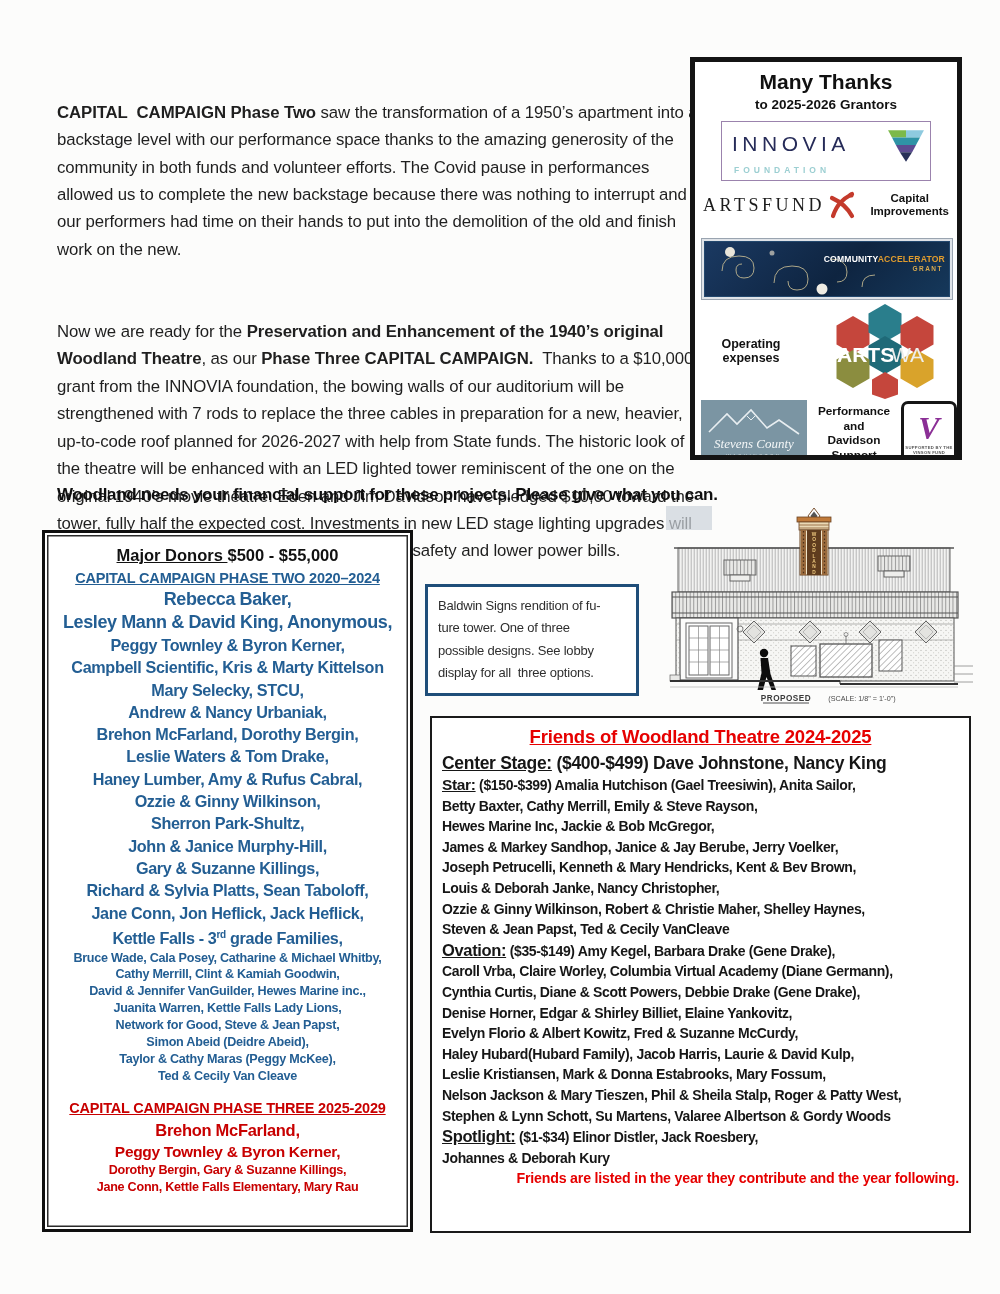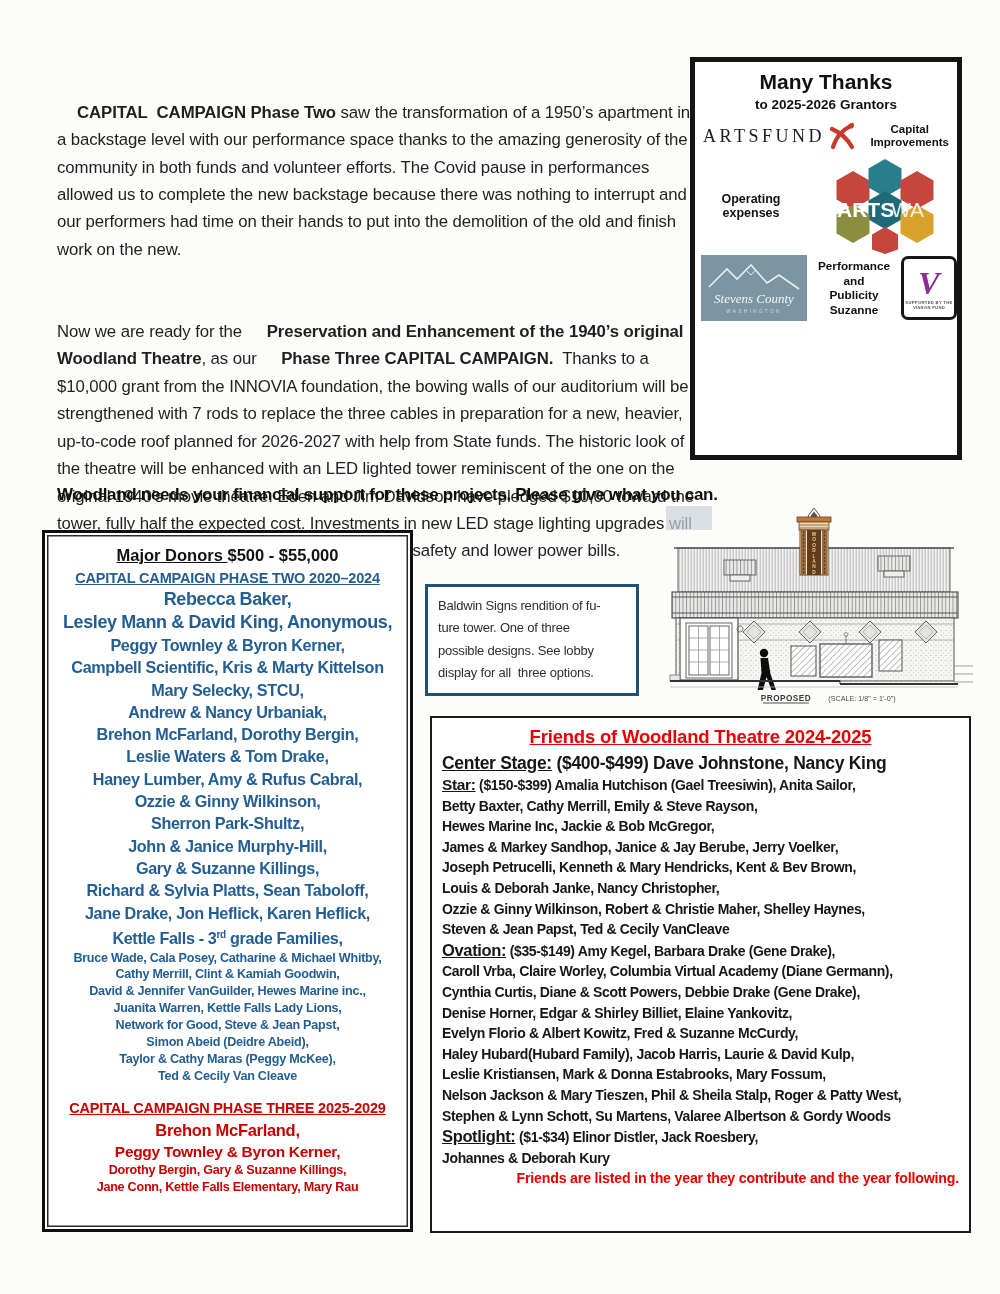--- a/index.html
+++ b/index.html
@@ -1,39 +1,39 @@
 <!DOCTYPE html>
 <html><head>
 <meta charset="utf-8">
 <style>
   html,body{margin:0;padding:0;}
   body{
     width:1000px;height:1294px;position:relative;background:#fcfcfb;
     font-family:"Liberation Sans",sans-serif;color:#1f1f1f;overflow:hidden;
   }
   .abs{position:absolute;}
-  .b{font-weight:bold;margin-left:20px;}
+  .b{font-weight:bold;}
 
   
   #intro{left:57px;top:44px;width:652px;font-size:16.8px;line-height:27.4px;
     letter-spacing:-0.1px;white-space:pre-wrap;}
   #intro p{margin:0;}
   #support-line{left:57px;top:485px;font-size:17px;font-weight:bold;color:#0f0f0f;
     letter-spacing:-0.3px;white-space:nowrap;}
 
   
   #grantors{left:690px;top:57px;width:272px;height:403px;border:5px solid #141414;
     background:#fff;box-sizing:border-box;padding:4px 6px;text-align:center;overflow:hidden;}
   .gr-title{font-size:21px;font-weight:bold;margin-top:4px;color:#111;}
   .gr-sub{font-size:13.5px;font-weight:bold;margin-top:3px;color:#111;}
   .innovia{width:208px;height:58px;border:1.5px solid #9b83ad;margin:9px auto 2px;position:relative;background:#fff;}
   .innovia-name{position:absolute;left:10px;top:10px;font-size:21px;letter-spacing:4.5px;color:#262b58;}
   .innovia-sub{position:absolute;left:12px;bottom:5px;font-size:8.5px;letter-spacing:4px;color:#9ccfd2;font-weight:bold;}
   .innovia svg{position:absolute;right:5px;top:6px;}
-  .artsfund-row{display:flex;align-items:center;margin:7px 2px 5px;height:34px;justify-content:center;}
+  .artsfund-row{display:flex;align-items:center;margin:7px 2px 16px;height:34px;justify-content:center;}
   .artsfund-name{font-family:"Liberation Serif",serif;font-size:18px;letter-spacing:3.5px;color:#1c1c1c;}
   .capital-label{margin-left:auto;font-size:11.5px;font-weight:bold;line-height:13.5px;text-align:center;color:#111;}
   .community{width:252px;height:62px;margin:2px auto 0;position:relative;
     background:linear-gradient(135deg,#1b3a63,#0e2440 55%,#16395c);
     box-shadow:inset 0 0 0 2px #dfe3e8, inset 0 0 0 3px #23486e;border:1px solid #9aa4b0;box-sizing:border-box;}
   .community svg{position:absolute;left:0;top:0;}
   .comm-text{position:absolute;right:7px;top:15px;font-size:8.6px;font-weight:bold;letter-spacing:.2px;}
   .comm-text .c1{color:#fff;} .comm-text .c2{color:#e09c2e;}
   .comm-grant{position:absolute;right:9px;top:26px;font-size:6.5px;color:#d8a94e;letter-spacing:1.5px;font-weight:bold;}
   .operating-row{display:flex;align-items:center;margin-top:3px;}
@@ -94,34 +94,60 @@
   <p><span class="b">CAPITAL  CAMPAIGN Phase Two</span><span> saw the transformation of a 1950’s apartment into a backstage level with our performance space thanks to the amazing generosity of the community in both funds and volunteer efforts. The Covid pause in performances allowed us to complete the new backstage because there was nothing to interrupt and our performers had time on their hands to put into the demolition of the old and finish work on the new.</span></p>
   <p><span>Now we are ready for the </span><span class="b">Preservation and Enhancement of the 1940’s original Woodland Theatre</span><span>, as our </span><span class="b">Phase Three CAPITAL CAMPAIGN.</span><span>  Thanks to a $10,000 grant from the INNOVIA foundation, the bowing walls of our auditorium will be strengthened with 7 rods to replace the three cables in preparation for a new, heavier, up-to-code roof planned for 2026-2027 with help from State funds. The historic look of the theatre will be enhanced with an LED lighted tower reminiscent of the one on the original 1940’s movie theatre. Eden and Jim Davidson have pledged $10,00 toward the tower, fully half the expected cost. Investments in new LED stage lighting upgrades will begin this year for improved flexibility, increased safety and lower power bills.</span></p>
 </div>
 
 <div id="support-line" class="abs">Woodland needs your financial support for these projects. Please give what you can.</div>
 
 <div id="grantors" class="abs">
   <div class="gr-title">Many Thanks</div>
   <div class="gr-sub">to 2025-2026 Grantors</div>
 
+  <div class="innovia">
+    <span class="innovia-name">INNOVIA</span>
+    <svg width="38" height="36" viewBox="0 0 36 34">
+      <polygon points="1,2 18,2 18,9 4.7,9" fill="#7cb94a"></polygon>
+      <polygon points="18,2 35,2 31.3,9 18,9" fill="#8ecadf"></polygon>
+      <polygon points="4.7,9 31.3,9 27.5,16 8.4,16" fill="#2f93a6"></polygon>
+      <polygon points="8.4,16 27.5,16 23.8,23 12.2,23" fill="#5c4b91"></polygon>
+      <polygon points="12.2,23 23.8,23 18,32" fill="#273058"></polygon>
+    </svg>
+    <span class="innovia-sub">FOUNDATION</span>
+  </div>
 
   <div class="artsfund-row">
     <span class="artsfund-name">ARTSFUND</span>
     <svg width="30" height="32" viewBox="0 0 30 32" style="margin-left:3px">
       <path d="M5 27 C9 15 15 10 24 5" stroke="#c43a2c" stroke-width="4.2" fill="none" stroke-linecap="round"></path>
       <path d="M24 27 C19 18 13 13 4 9" stroke="#c43a2c" stroke-width="4.2" fill="none" stroke-linecap="round"></path>
       <circle cx="23" cy="6" r="2.6" fill="#c43a2c"></circle>
     </svg>
     <span class="capital-label">
       <span>Capital</span><br>
       <span>Improvements</span>
     </span>
   </div>
 
+  <div class="community">
+    <svg width="252" height="62" viewBox="0 0 252 62">
+      <g fill="none" stroke="#c9bd93" stroke-width="1" opacity="0.85">
+        <path d="M20 32 q0 -15 17 -15 q15 0 15 12 q0 10 -10 10 q-8 0 -8 -8 q0 -6 6 -6"></path>
+        <path d="M72 44 q0 -17 18 -17 q16 0 16 13 q0 11 -11 11 q-9 0 -9 -9"></path>
+        <path d="M128 20 q17 0 17 13 q0 10 -10 10"></path>
+        <path d="M160 48 q0 -12 13 -12"></path>
+      </g>
+      <circle cx="28" cy="13" r="5" fill="#e9e5da"></circle>
+      <circle cx="120" cy="50" r="5.5" fill="#efece3"></circle>
+      <circle cx="70" cy="14" r="2.5" fill="#d8d2c2" opacity="0.7"></circle>
+    </svg>
+    <span class="comm-text"><span class="c1">COMMUNITY</span><span class="c2">ACCELERATOR</span></span>
+    <span class="comm-grant">GRANT</span>
+  </div>
 
   <div class="operating-row">
     <span class="op-label">Operating expenses</span>
     <svg width="136" height="96" viewBox="0 0 136 96">
       <polygon points="38,13 54.5,22.5 54.5,41.5 38,51 21.5,41.5 21.5,22.5" fill="#c5463c"></polygon>
       <polygon points="70,1 86.5,10.5 86.5,29.5 70,39 53.5,29.5 53.5,10.5" fill="#2a7e8c"></polygon>
       <polygon points="102,13 118.5,22.5 118.5,41.5 102,51 85.5,41.5 85.5,22.5" fill="#c5463c"></polygon>
       <polygon points="70,33 86.5,42.5 86.5,61.5 70,71 53.5,61.5 53.5,42.5" fill="#1f6a78"></polygon>
       <polygon points="38,47 54.5,56.5 54.5,75.5 38,85 21.5,75.5 21.5,56.5" fill="#8b8d3f"></polygon>
       <polygon points="102,47 118.5,56.5 118.5,75.5 102,85 85.5,75.5 85.5,56.5" fill="#d9a32b"></polygon>
@@ -135,21 +161,21 @@
     <div class="stevens">
       <svg width="106" height="66" viewBox="0 0 106 66">
         <polyline points="8,32 26,14 36,24 50,10 66,28 78,20 98,34" fill="none" stroke="#e8eef1" stroke-width="1.6"></polyline>
         <polyline points="46,16 50,20 54,16" fill="none" stroke="#e8eef1" stroke-width="1"></polyline>
         <text x="53" y="48" text-anchor="middle" font-family="Liberation Serif, serif" font-style="italic" font-size="13" fill="#f4f7f8">Stevens County</text>
         <text x="53" y="58" text-anchor="middle" font-size="4.6" letter-spacing="2.4" fill="#d5dde2">WASHINGTON</text>
       </svg>
     </div>
     <div class="perf-label">
       <span>Performance and</span><br>
-      <span>Publicity Suzanne</span>
+      <span>Davidson Support</span>
     </div>
     <div class="vinson">
       <div class="v-letter">V</div>
       <div class="v-sub">SUPPORTED BY THE</div>
       <div class="v-sub">VINSON FUND</div>
     </div>
   </div>
 </div>
 
 <div id="donors" class="abs">
@@ -163,21 +189,21 @@
       <div class="d-line">Mary Selecky, STCU,</div>
       <div class="d-line">Andrew &amp; Nancy Urbaniak,</div>
       <div class="d-line">Brehon McFarland, Dorothy Bergin,</div>
       <div class="d-line">Leslie Waters &amp; Tom Drake,</div>
       <div class="d-line">Haney Lumber, Amy &amp; Rufus Cabral,</div>
       <div class="d-line">Ozzie &amp; Ginny Wilkinson,</div>
       <div class="d-line">Sherron Park-Shultz,</div>
       <div class="d-line">John &amp; Janice Murphy-Hill,</div>
       <div class="d-line">Gary &amp; Suzanne Killings,</div>
       <div class="d-line">Richard &amp; Sylvia Platts, Sean Taboloff,</div>
-      <div class="d-line">Jane Drake, Jon Heflick, Karen Heflick,</div>
+      <div class="d-line">Jane Conn, Jon Heflick, Jack Heflick,</div>
     </div>
   <div class="d-line"><span>Kettle Falls - 3</span><sup>rd</sup><span> grade Families,</span></div>
   <div>
       <div class="d-small">Bruce Wade, Cala Posey, Catharine &amp; Michael Whitby,</div>
       <div class="d-small">Cathy Merrill, Clint &amp; Kamiah Goodwin,</div>
       <div class="d-small">David &amp; Jennifer VanGuilder, Hewes Marine inc.,</div>
       <div class="d-small">Juanita Warren, Kettle Falls Lady Lions,</div>
       <div class="d-small">Network for Good, Steve &amp; Jean Papst,</div>
       <div class="d-small">Simon Abeid (Deidre Abeid),</div>
       <div class="d-small">Taylor &amp; Cathy Maras (Peggy McKee),</div>

